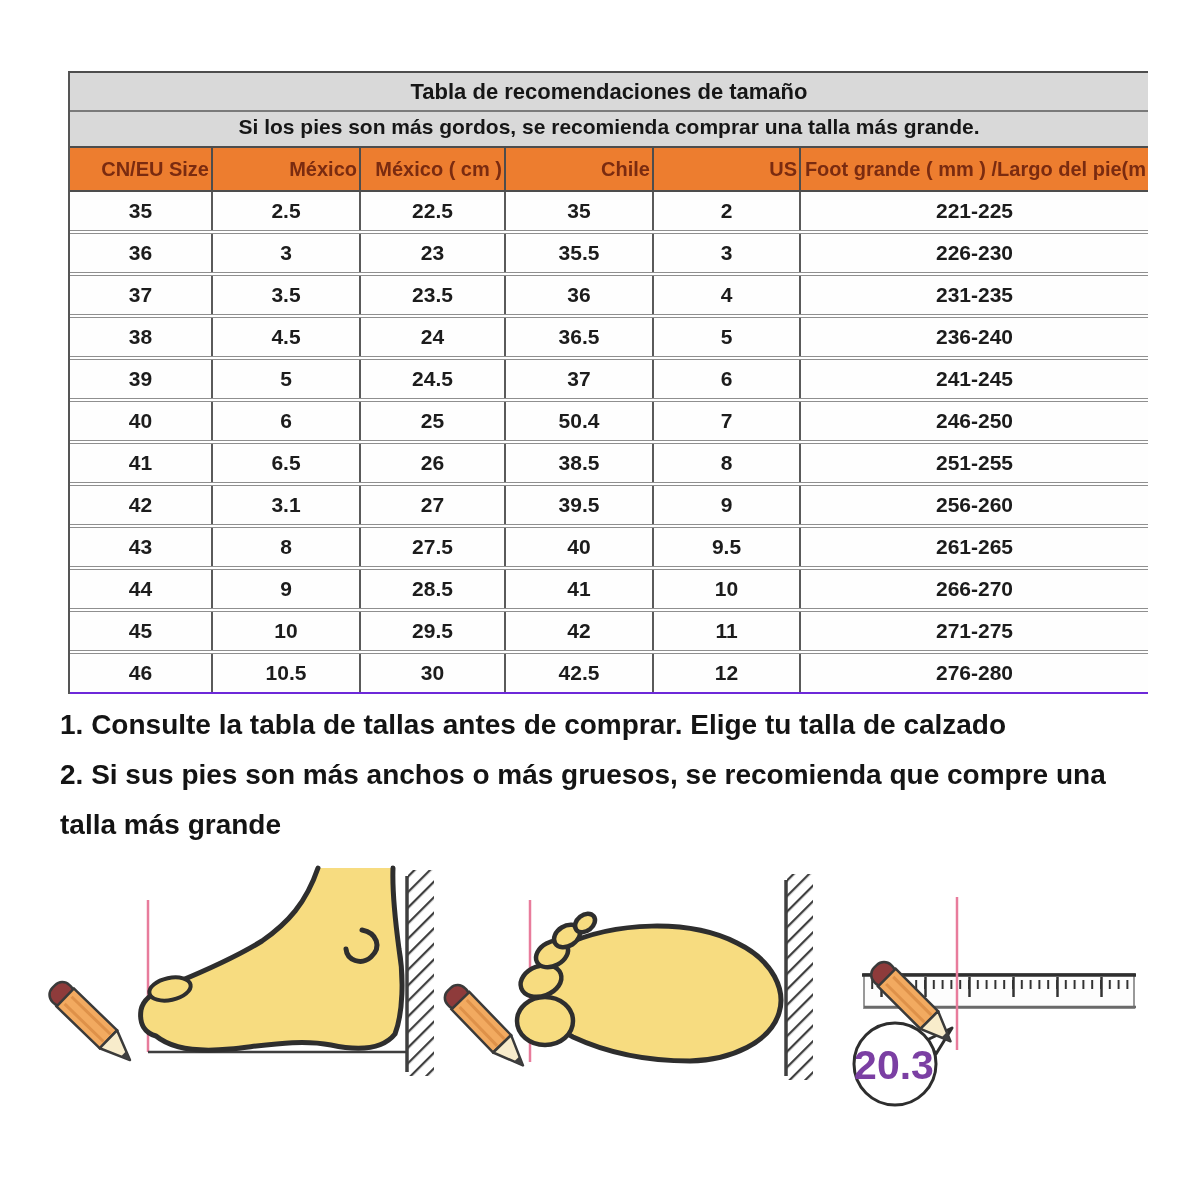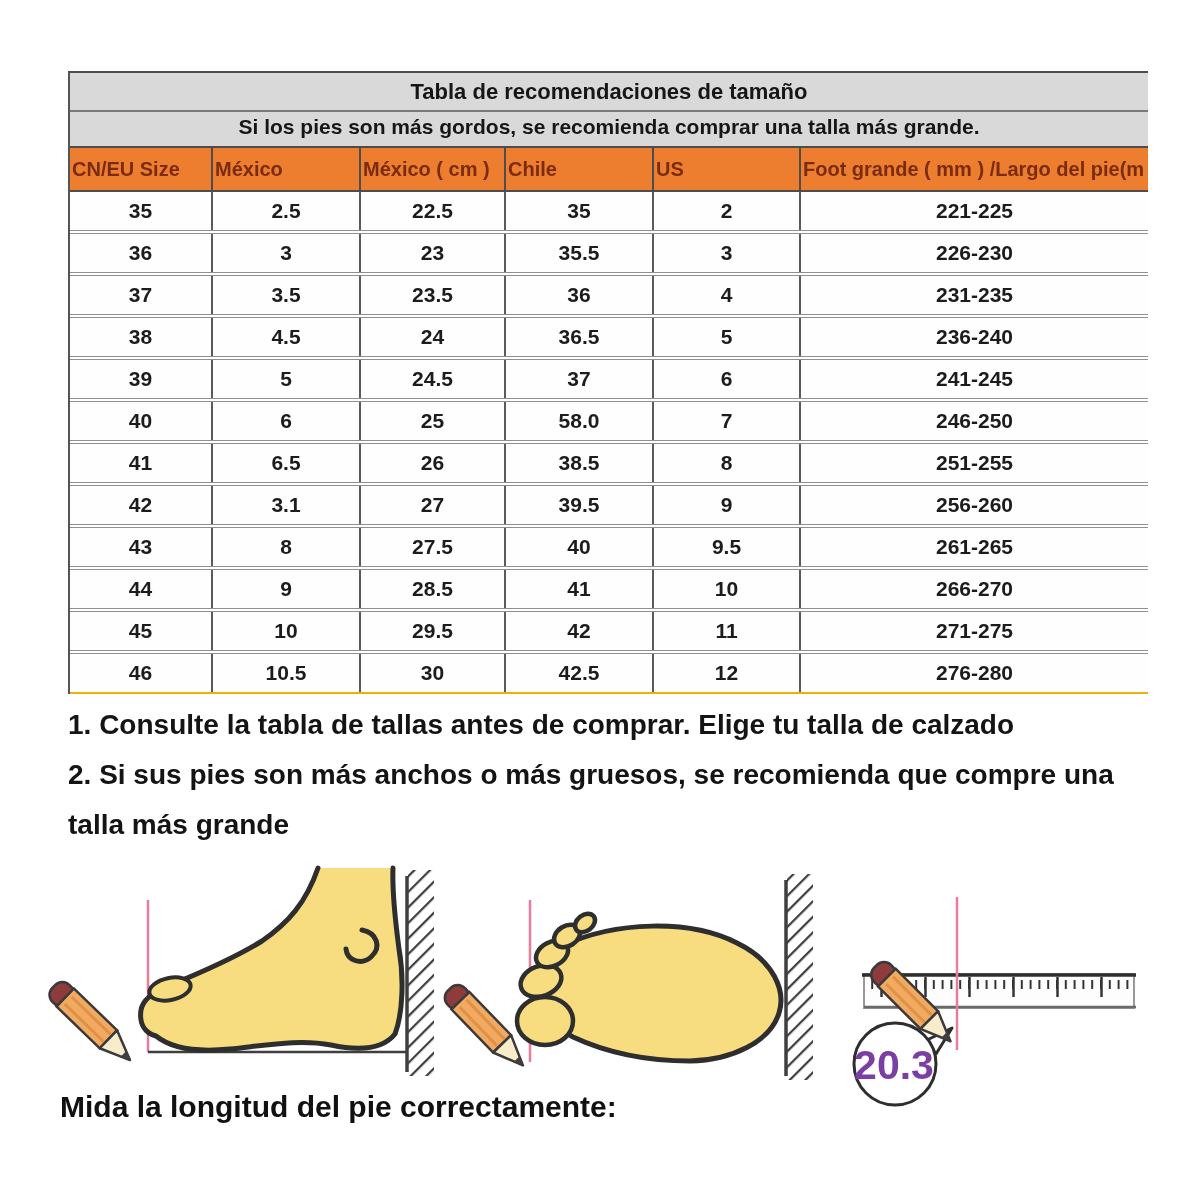--- a/index.html
+++ b/index.html
@@ -12,31 +12,31 @@
   .band{background:#d9d9d9;text-align:center;font-weight:bold;color:#161616;}
   .title-band{height:37px;line-height:37px;font-size:22px;border-bottom:2px solid #7a7a7a;}
   .subtitle-band{height:34px;font-size:21px;display:flex;align-items:flex-end;
                  justify-content:center;padding-bottom:7px;box-sizing:border-box;}
   table.sizes{border-collapse:collapse;table-layout:fixed;width:1078px;}
   table.sizes col.c1{width:142px}  table.sizes col.c2{width:148px}
   table.sizes col.c3{width:145px}  table.sizes col.c4{width:148px}
   table.sizes col.c5{width:147px}  table.sizes col.c6{width:348px}
   table.sizes th{background:#ed7d2f;color:#7a2b10;font-size:20px;font-weight:bold;
                  height:42px;border-top:2px solid #4d4d4d;border-bottom:2px solid #4d4d4d;
-                 border-left:2px solid #4d4d4d;text-align:left;
+                 border-left:2px solid #4d4d4d;text-align:right;
                  overflow:hidden;white-space:nowrap;padding:0 2px;}
   table.sizes th:first-child{border-left:none;}
   table.sizes td{font-size:21px;font-weight:bold;color:#1c1c1c;text-align:center;
                  height:36px;background:#fefefe;border-left:2px solid #5a5a5a;
                  border-bottom:4px double #8f8f8f;overflow:hidden;white-space:nowrap;}
   table.sizes td:first-child{border-left:none;}
-  table.sizes tr:last-child td{border-bottom:2px solid #eab308;}
-
-  
-  .notes{position:absolute;left:68px;top:700px;width:1082px;}
+  table.sizes tr:last-child td{border-bottom:2px solid #6d28d9;}
+
+  
+  .notes{position:absolute;left:60px;top:700px;width:1082px;}
   .notes p{margin:0;font-size:28px;line-height:50px;font-weight:bold;color:#141414;letter-spacing:0;}
 
   
   .illos{position:absolute;left:0;top:855px;width:1200px;height:255px;}
 
   
   .caption{position:absolute;left:60px;top:1090px;font-size:30px;font-weight:bold;color:#111;}
 </style>
 </head>
 <body>
@@ -103,21 +103,21 @@
           <td>5</td>
           <td>24.5</td>
           <td>37</td>
           <td>6</td>
           <td>241-245</td>
         </tr>
         <tr>
           <td>40</td>
           <td>6</td>
           <td>25</td>
-          <td>58.0</td>
+          <td>50.4</td>
           <td>7</td>
           <td>246-250</td>
         </tr>
         <tr>
           <td>41</td>
           <td>6.5</td>
           <td>26</td>
           <td>38.5</td>
           <td>8</td>
           <td>251-255</td>
@@ -234,15 +234,14 @@
       <line x1="957" y1="897" x2="957" y2="1050" stroke="#e87c9c" stroke-width="2.5"></line>
       <g>
         <path d="M927 1040 L952 1028 L936 1054 Z" fill="#ffffff" stroke="#2e2e2e" stroke-width="3" stroke-linejoin="round"></path>
         <circle cx="895" cy="1064" r="41" fill="#ffffff" stroke="#2e2e2e" stroke-width="3"></circle>
         <text x="894" y="1079" text-anchor="middle" font-family="Liberation Sans, sans-serif" font-size="41" font-weight="bold" fill="#7b3fa3">20.3</text>
       </g>
       <use href="#pencil" transform="translate(884,955) rotate(45)"></use>
     </g>
   </svg>
 
-  <div class="caption">Mida la longitud del pie correctamente:</div>
 
 </div>
 
 </body></html>

